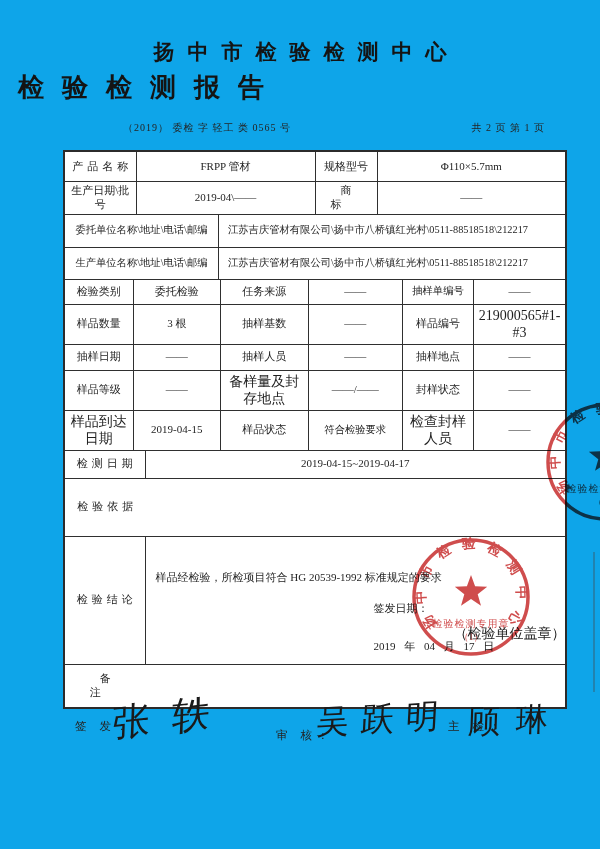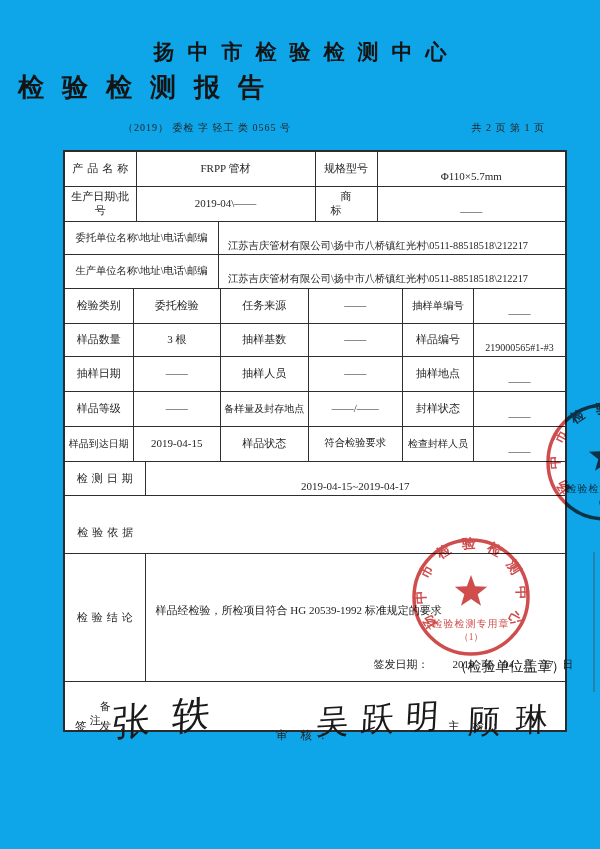--- a/index.html
+++ b/index.html
@@ -31,26 +31,26 @@
     border:2px solid #2b2b2b; background:#fff;
   }
   .row { display:flex; border-bottom:1px solid #2f2f2f; }
   .row:last-child { border-bottom:none;gap:24px; }
   .c {
     border-right:1px solid #2f2f2f;
     display:flex; align-items:center; justify-content:center;
     text-align:center; padding:2px 3px; font-size:11px; line-height:1.25;
     min-height:100%;
   }
-  .c:last-child { border-right:none;margin-top:16px; }
+  .c:last-child { border-right:none; }
   .left { justify-content:flex-start; text-align:left; padding-left:9px; }
   .sp4  { letter-spacing:4px; text-indent:4px; }
   .sp22 { letter-spacing:20px; text-indent:20px; }
   .small { font-size:10.3px; }
-  .tiny { font-size:10px; }
+  .tiny { font-size:14px; }
   
   .h30{min-height:30px}.h33{min-height:33px}.h32{min-height:32px}
   .h25{min-height:25px}.h31{min-height:31px}.h26{min-height:26px}
   .h28{min-height:28px}.h58{min-height:58px}.h128{min-height:128px}.h42{min-height:42px}
   
   .a1{width:14.3%}.a2{width:35.8%}.a3{width:12.4%}.a4{width:37.5%}
   .b1{width:30.8%}.b2{width:69.2%}
   .c1{width:13.7%}.c2{width:17.5%}.c3{width:17.5%}.c4{width:18.9%}.c5{width:14.2%}.c6{width:18.2%}
   .d1{width:16.1%}.d2{width:83.9%}
   
@@ -58,21 +58,21 @@
     position:relative; display:block; text-align:left;
     padding:34px 8px 8px 10px;
   }
   .stamp-note {
     position:absolute; left:308px; top:88px;
     font-size:14px; white-space:nowrap; color:#222;
   }
   .issue-line {
     position:absolute; left:228px; bottom:10px;
     display:flex; gap:24px; white-space:nowrap;
-    font-size:11px; word-spacing:6px;
+    font-size:11px; word-spacing:6px;flex-direction:column;
   }
   
   .siglabel {
     position:absolute; font-size:11.5px; letter-spacing:5px;
     color:#242424; white-space:nowrap;
   }
   .signame {
     position:absolute; font-size:38px; color:#1a1a1a;
     font-family:"DejaVu Serif","Liberation Serif",serif;
     white-space:nowrap; line-height:1;

